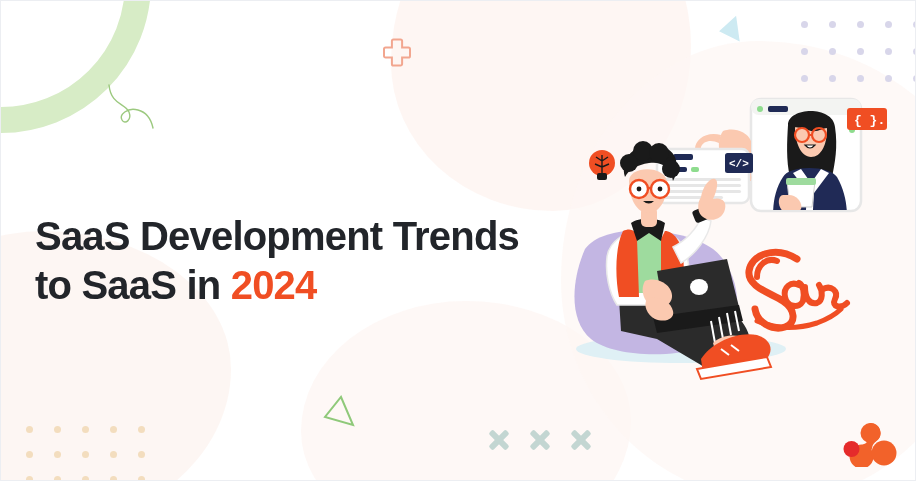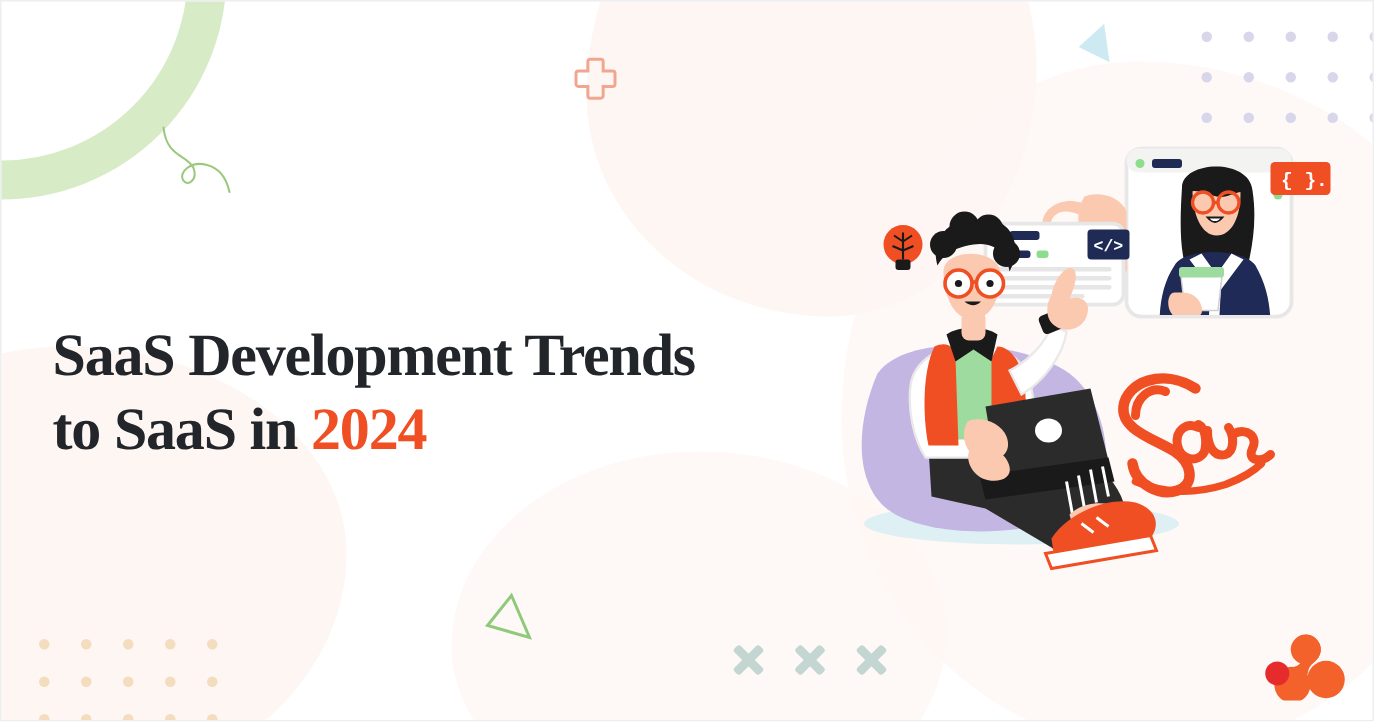--- a/index.html
+++ b/index.html
@@ -82,21 +82,21 @@
   #dots-bottom-left span{width:7px;height:7px;background:#f3ddbe;}
 
   
   #headline{
     position:absolute;left:34px;top:184px;
     width:560px;
     font-size:40px;line-height:49px;
     font-weight:bold;
     letter-spacing:-0.8px;
     color:#22252a;
-    font-family:Liberation Serif, serif;
+    font-family:Liberation Sans, sans-serif;
   }
   #headline .year{color:#f04e23;text-align:right;}
 
   
   #logo-mark{position:absolute;left:840px;top:418px;}
 
   
   #illustration{position:absolute;left:560px;top:80px;width:356px;height:330px;}
 </style>
 </head>

